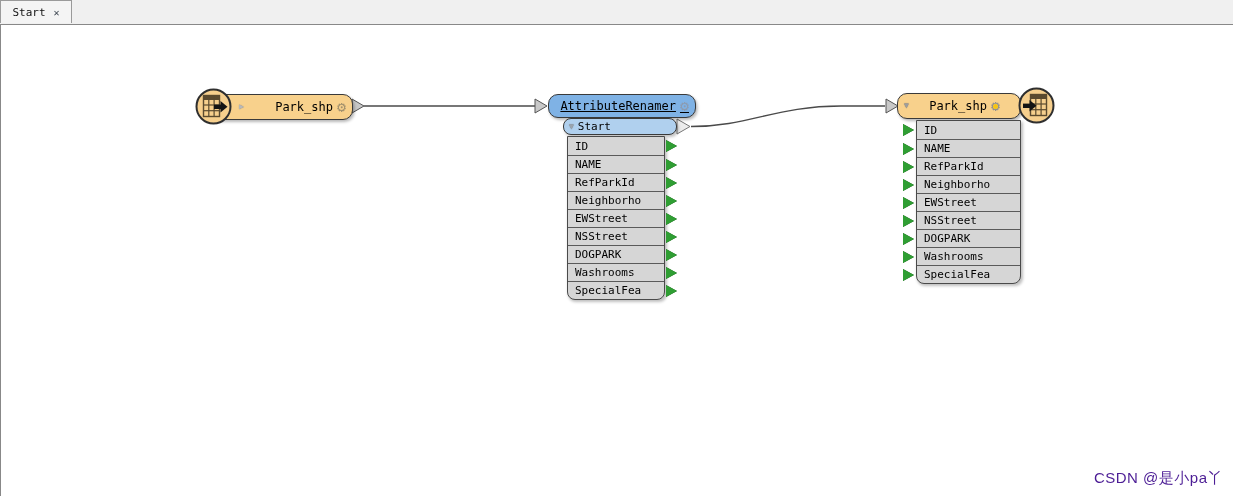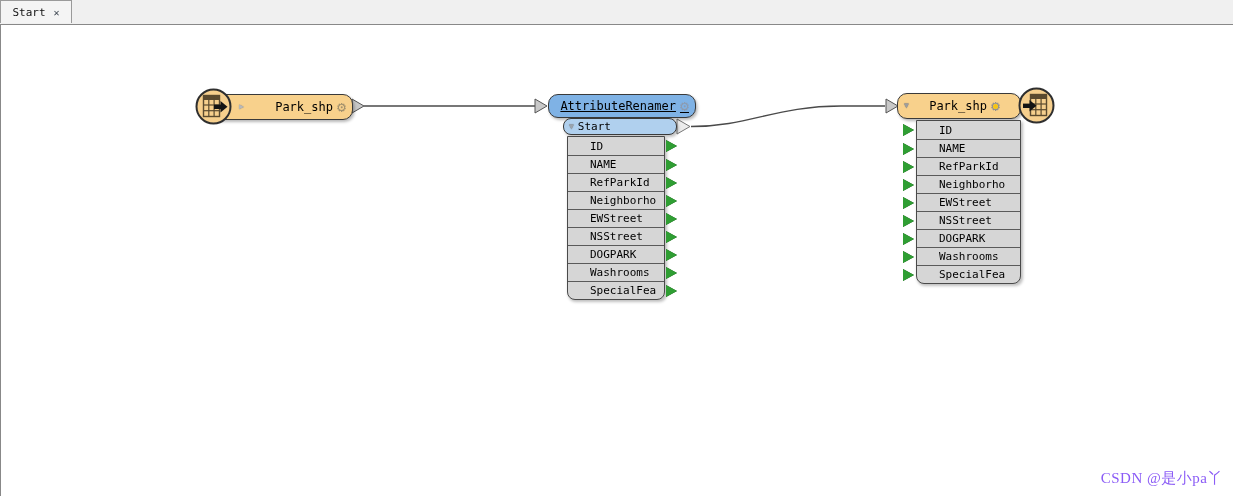--- a/index.html
+++ b/index.html
@@ -70,38 +70,38 @@
     background: var(--rowgray);
     border: 1.3px solid #4a4a4a;
     border-radius: 0 0 8px 8px;
     box-shadow: 1.5px 2px 3px rgba(0,0,0,0.25);
   }
   .attr-row {
     position: relative; height: 18px;
     display: flex; align-items: center;
     border-top: 1px solid #5a5a5a;
     font-size: 11px; color: #000;
-    padding-left: 22px; white-space: nowrap;
+    padding-left: 7px; white-space: nowrap;
   }
   .attr-row:first-child { border-top: none; }
   .green-arrow {
     position: absolute; top: 50%; transform: translateY(-50%);
     width: 0; height: 0;
     border-top: 6px solid transparent; border-bottom: 6px solid transparent;
     border-left: 11px solid var(--green);
     filter: drop-shadow(0 0 0.5px #1d431d);
   }
   .green-arrow.side-right { right: -13px; }
   .green-arrow.side-left  { left: -14px; }
 
   
   .watermark {
     position: absolute; right: 10px; bottom: 8px;
-    font-family: Liberation Serif, serif;
-    font-size: 15px; color: #8b5cf6; letter-spacing: 0.5px;
+    font-family: Liberation Sans, sans-serif;
+    font-size: 15px; color: #4c1d95; letter-spacing: 0.5px;
   }
 </style>
 </head>
 <body style="--orange: #f8d18c; --blue: #7fb2e5; --lightblue: #b0d0ee; --rowgray: #d6d6d6; --green: #2f9e33; --yellow: #f5c414; --wire: #4a4a4a; --porttri: #c8c8c8;">
 
 <div class="tabbar">
   <div class="tab tab-start">
     <span>Start</span>
     <span class="close">✕</span>
   </div>

